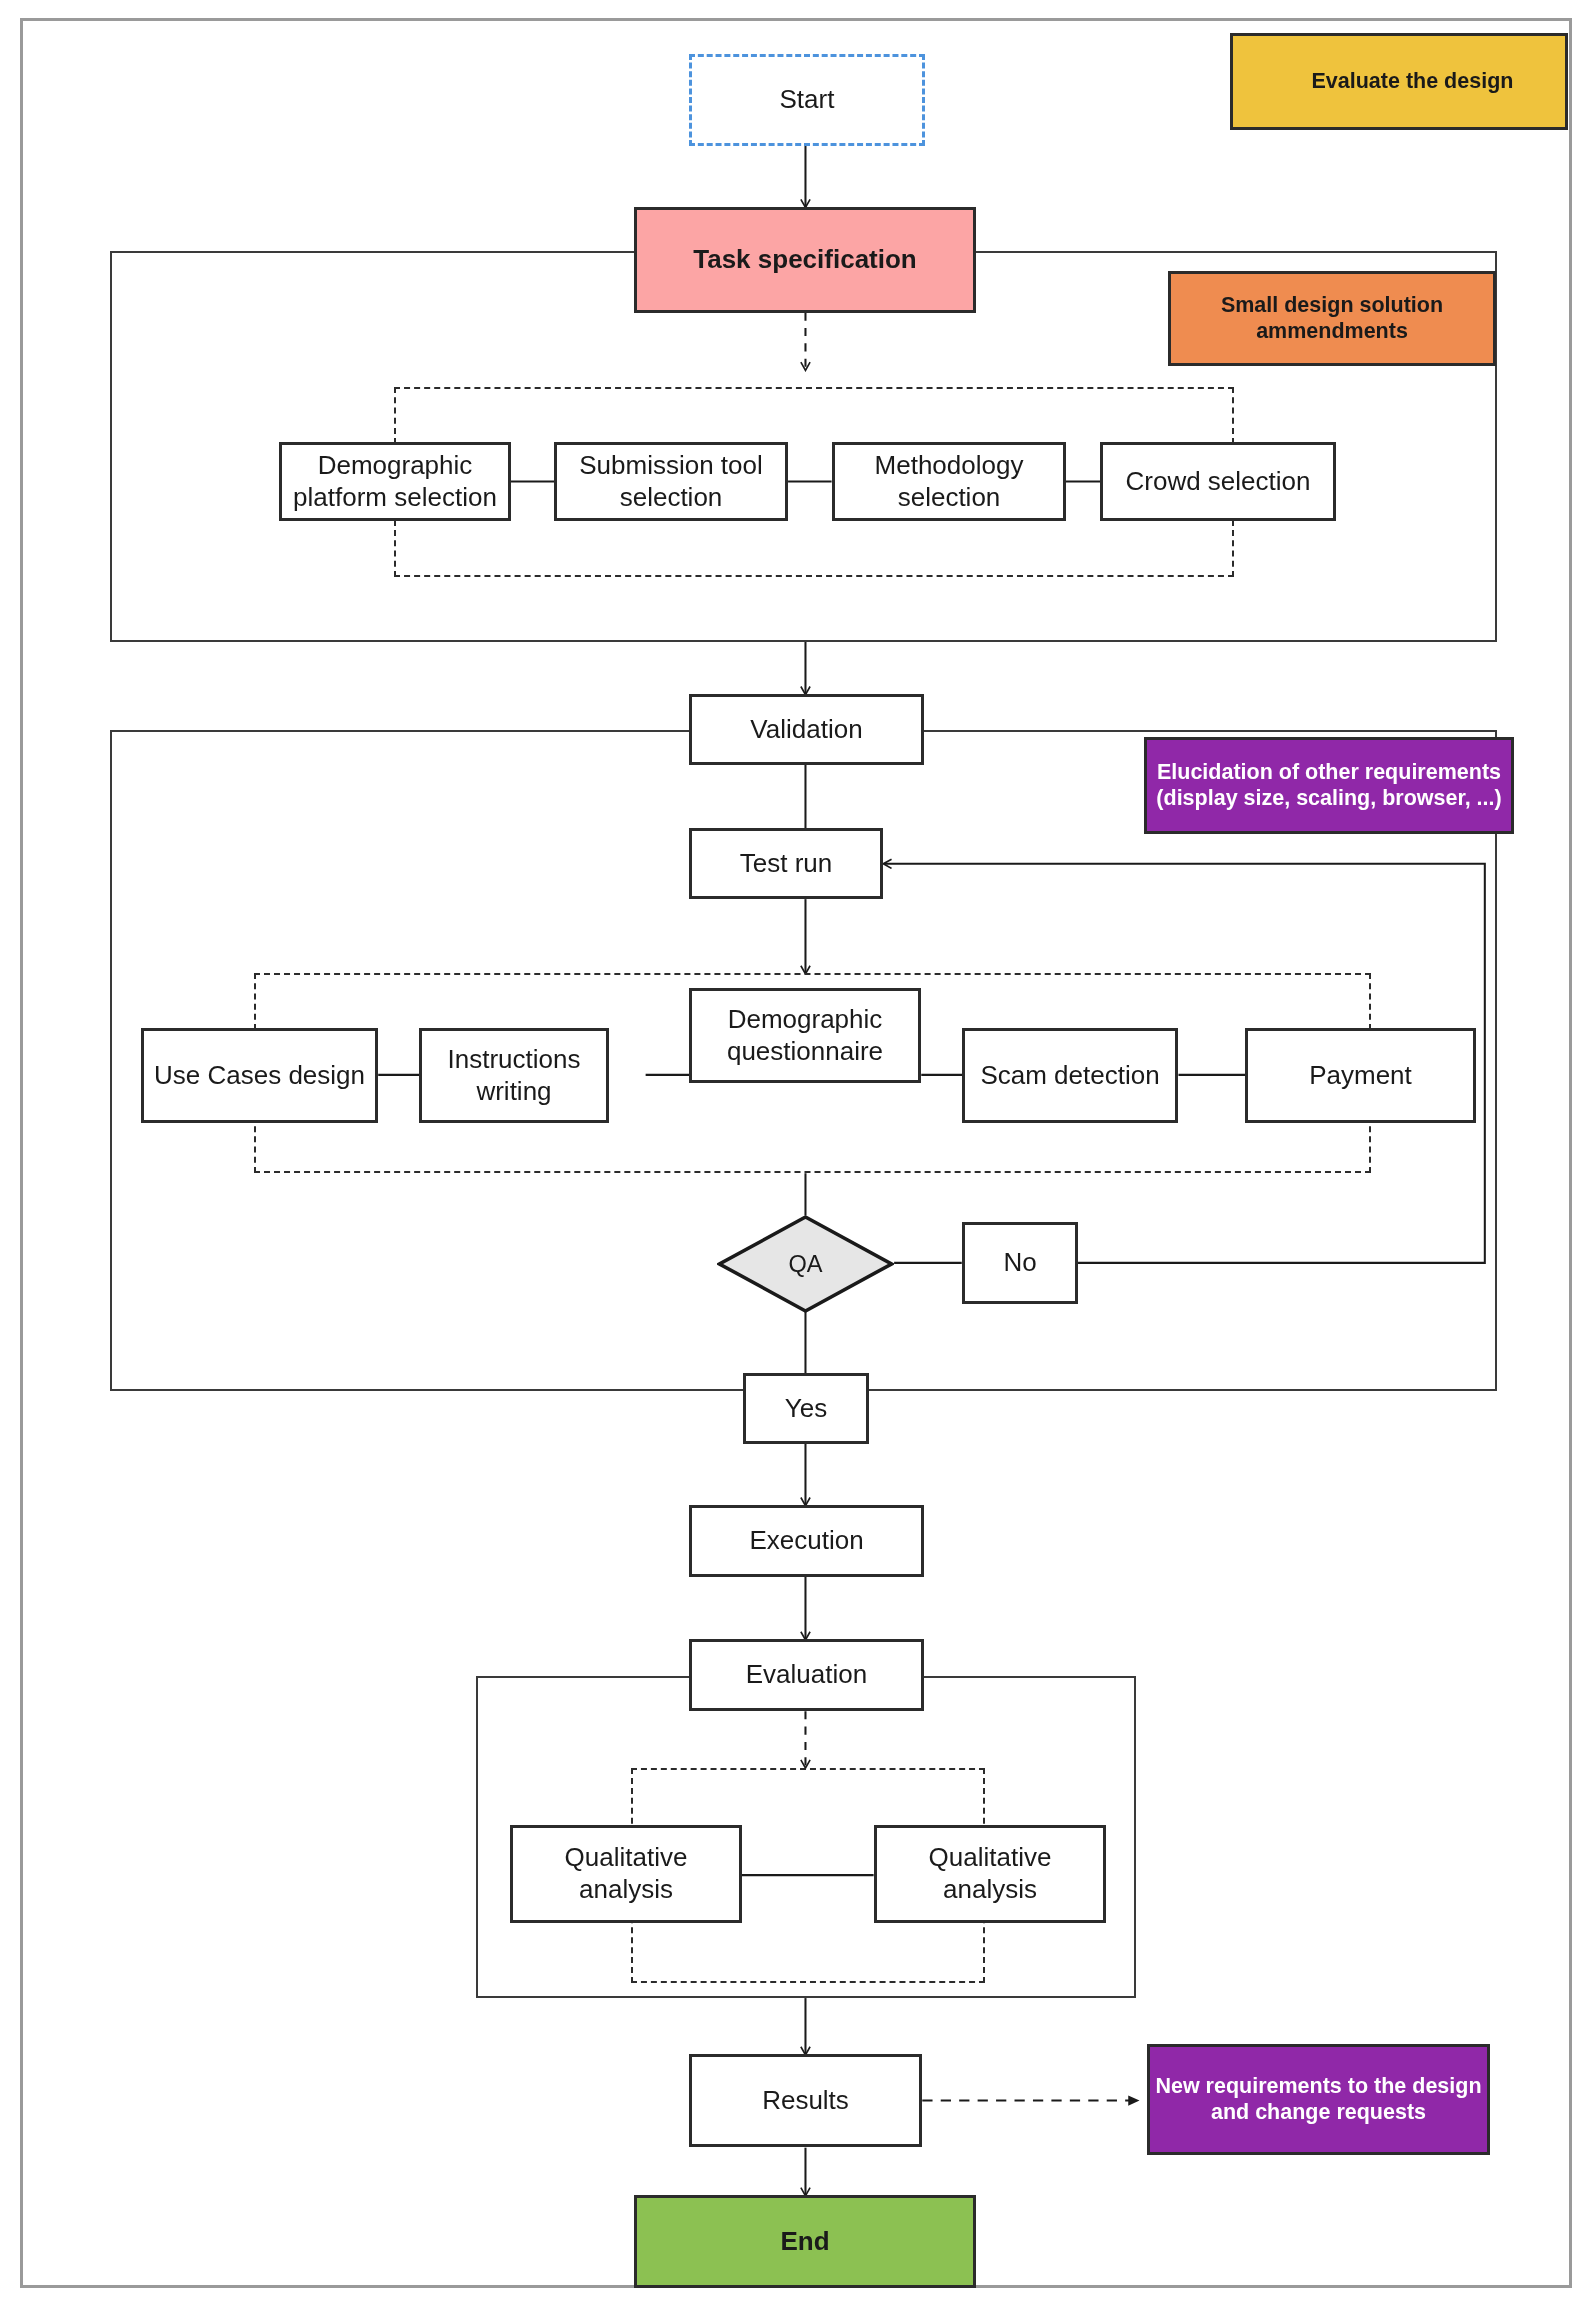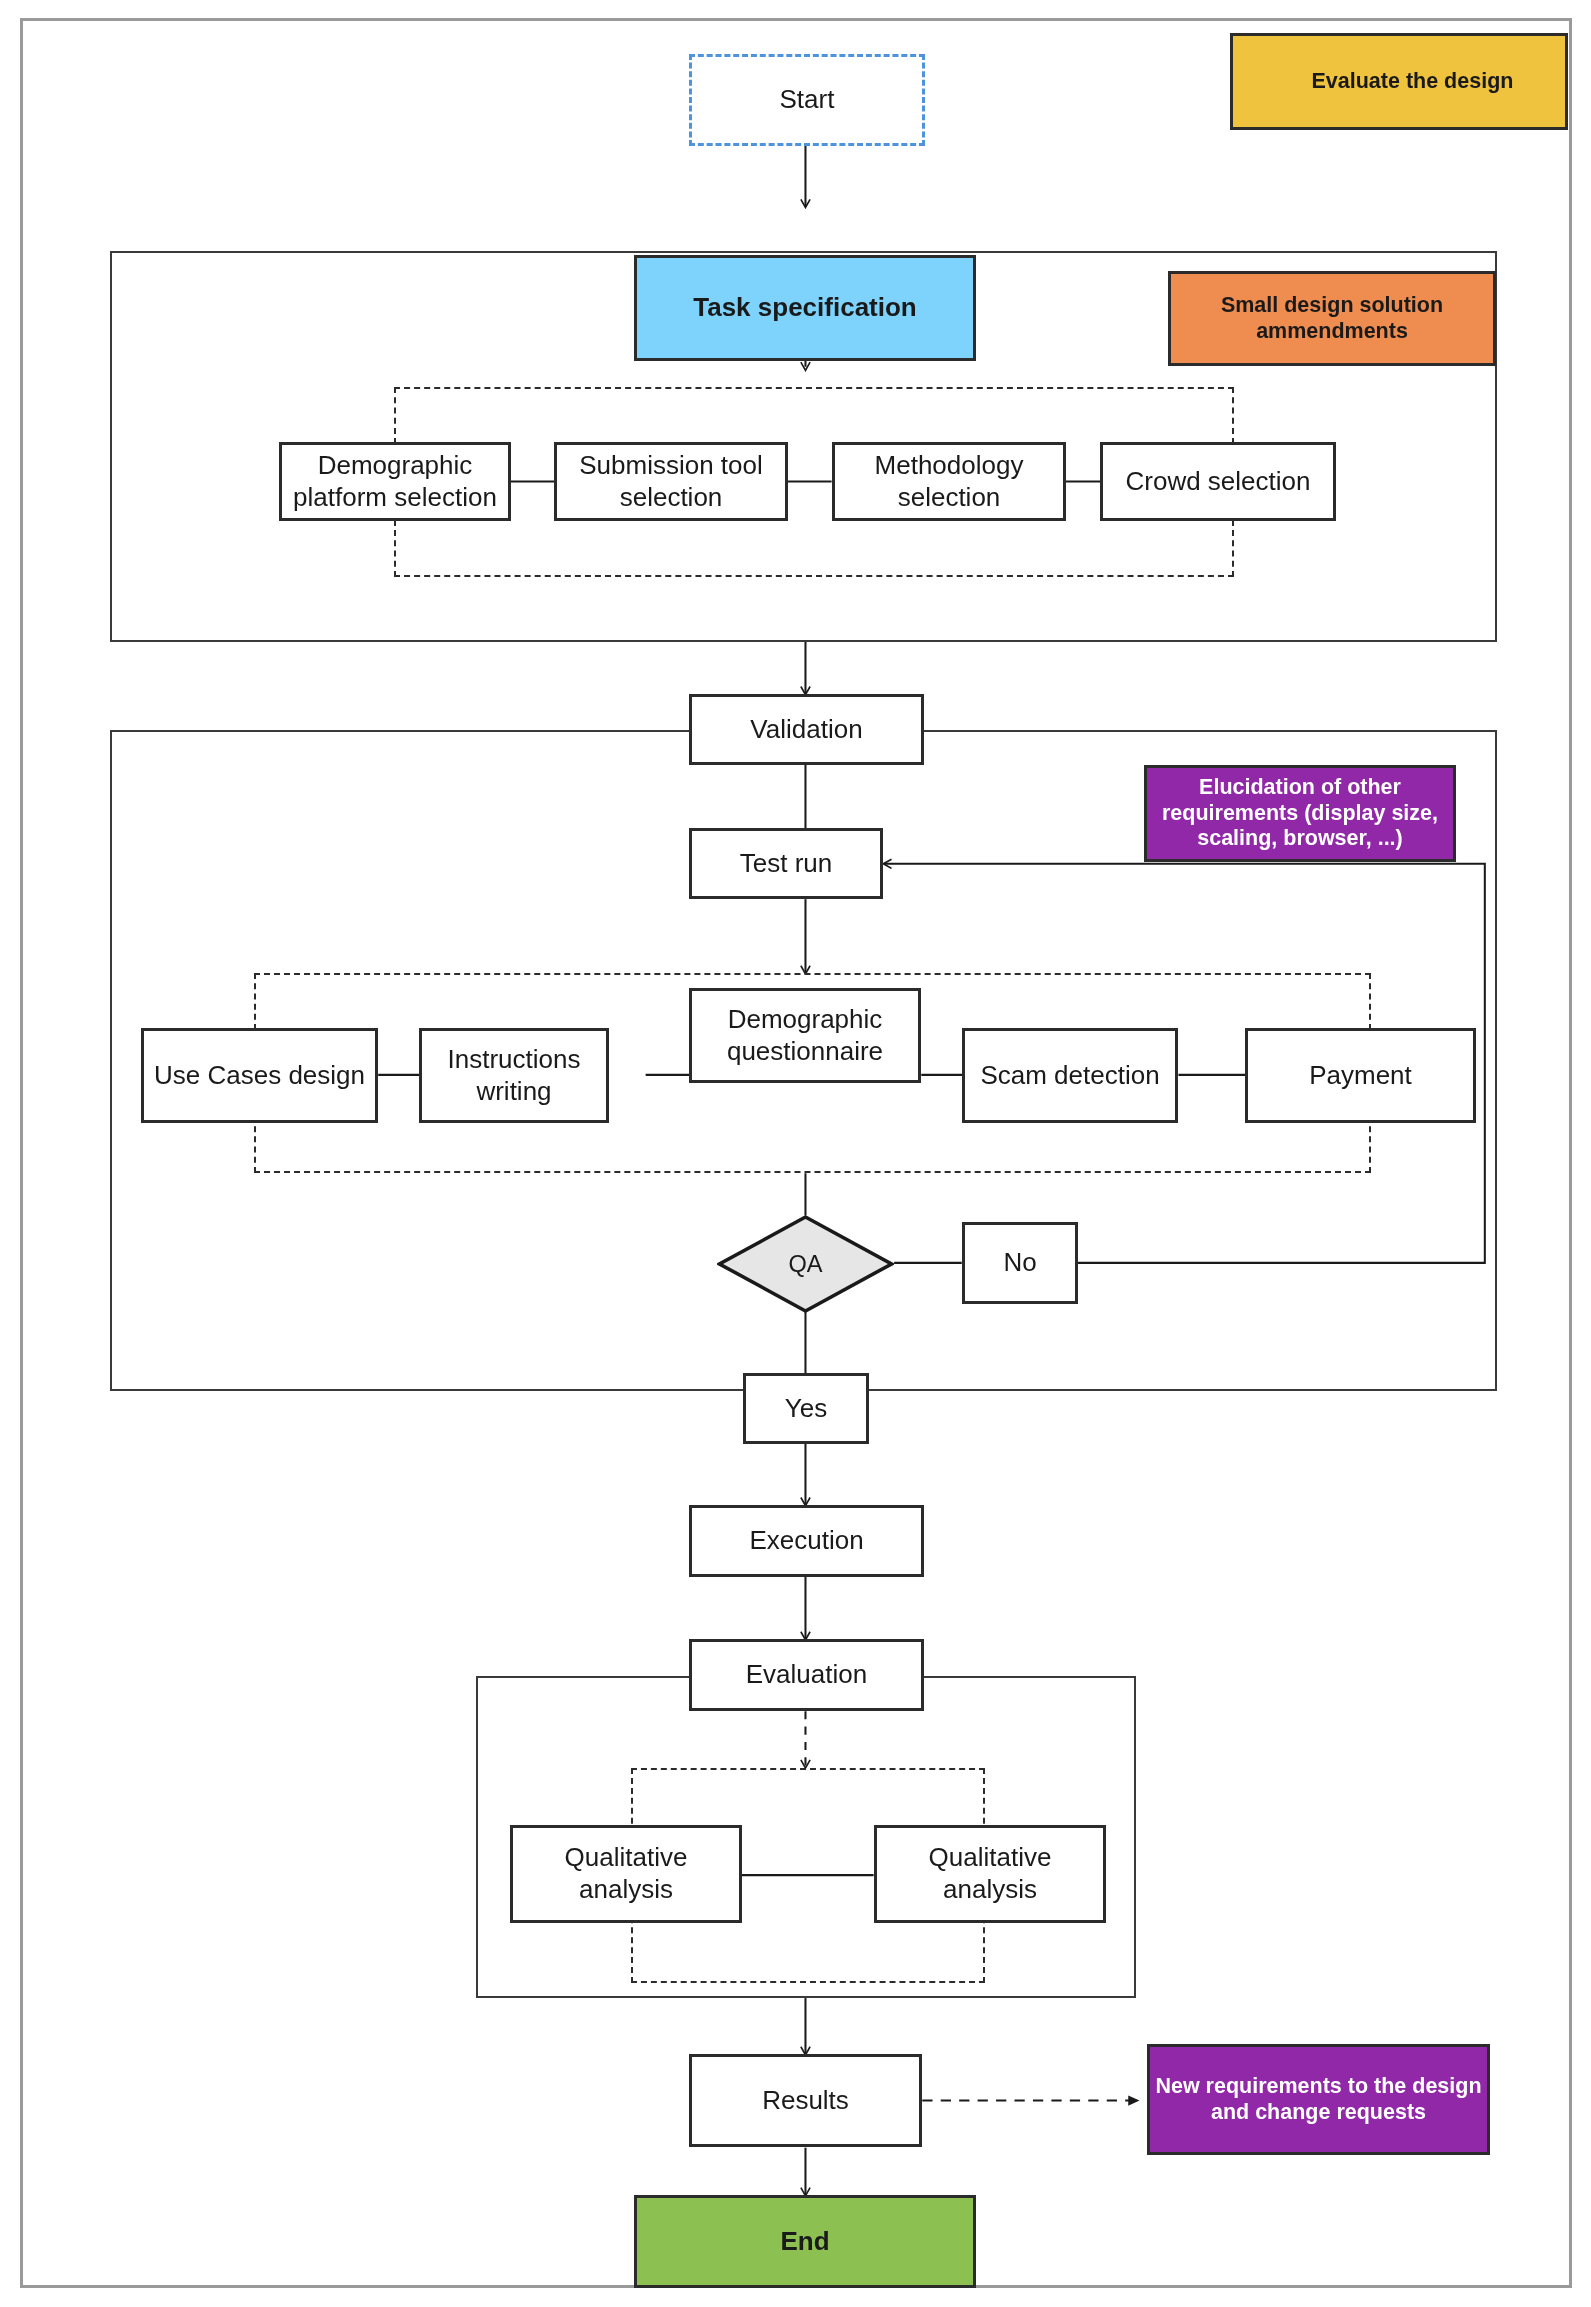--- a/index.html
+++ b/index.html
@@ -53,21 +53,21 @@
     line-height: 1.22;
     padding: 2px 5.1px;
   }
   .node.bold {
     font-weight: bold;
   }
   .node.start {
     border: 3.6px dashed #4d93dd;
     background: #ffffff;
   }
-  .node.blue { background: #7dd3fc; margin-top: 48px; }
+  .node.blue { background: #fca5a5; }
   .node.green { background: #8cc152; }
   .node.yellow { background: #efc33d; padding-left: 32px; }
   .node.orange { background: #ef8c50; }
   .node.purple { background: #9028a8; color: #ffffff; }
 
   
   .container-rect {
     position: absolute;
     box-sizing: border-box;
     border: 2px solid #3a3a3a;
@@ -179,21 +179,21 @@
   <div class="dashed-rect" style="left:394px; top:387px; width:840px; height:190px;"></div>
 
   <div class="dashed-rect" style="left:254px; top:973px; width:1117px; height:200px;"></div>
 
   <div class="dashed-rect" style="left:631px; top:1768px; width:354px; height:215px;"></div>
 
   <div class="node bold legend yellow" style="left:1230px; top:33px; width:338px; height:97px;">Evaluate the design</div>
 
   <div class="node bold legend orange" style="left:1168px; top:271px; width:328px; height:95px;">Small design solution ammendments</div>
 
-  <div class="node bold legend purple" style="left:1144px; top:737px; width:312px; height:97px; overflow:visible;margin-top:28px;">Elucidation of other requirements (display size, scaling, browser, ...)</div>
+  <div class="node bold legend purple" style="left:1144px; top:737px; width:370px; height:97px; overflow:visible;">Elucidation of other requirements (display size, scaling, browser, ...)</div>
 
   <div class="node bold legend purple" style="left:1147px; top:2044px; width:343px; height:111px;">New requirements to the design and change requests</div>
 
   <div class="node start z-top" style="left:689px; top:54px; width:236px; height:92px;">Start</div>
 
   <div class="node bold blue z-top" style="left:634px; top:207px; width:342px; height:106px;">Task specification</div>
 
   <div class="node z-top" style="left:279px; top:442px; width:232px; height:79px;">Demographic platform selection</div>
 
   <div class="node z-top" style="left:554px; top:442px; width:234px; height:79px;">Submission tool selection</div>

